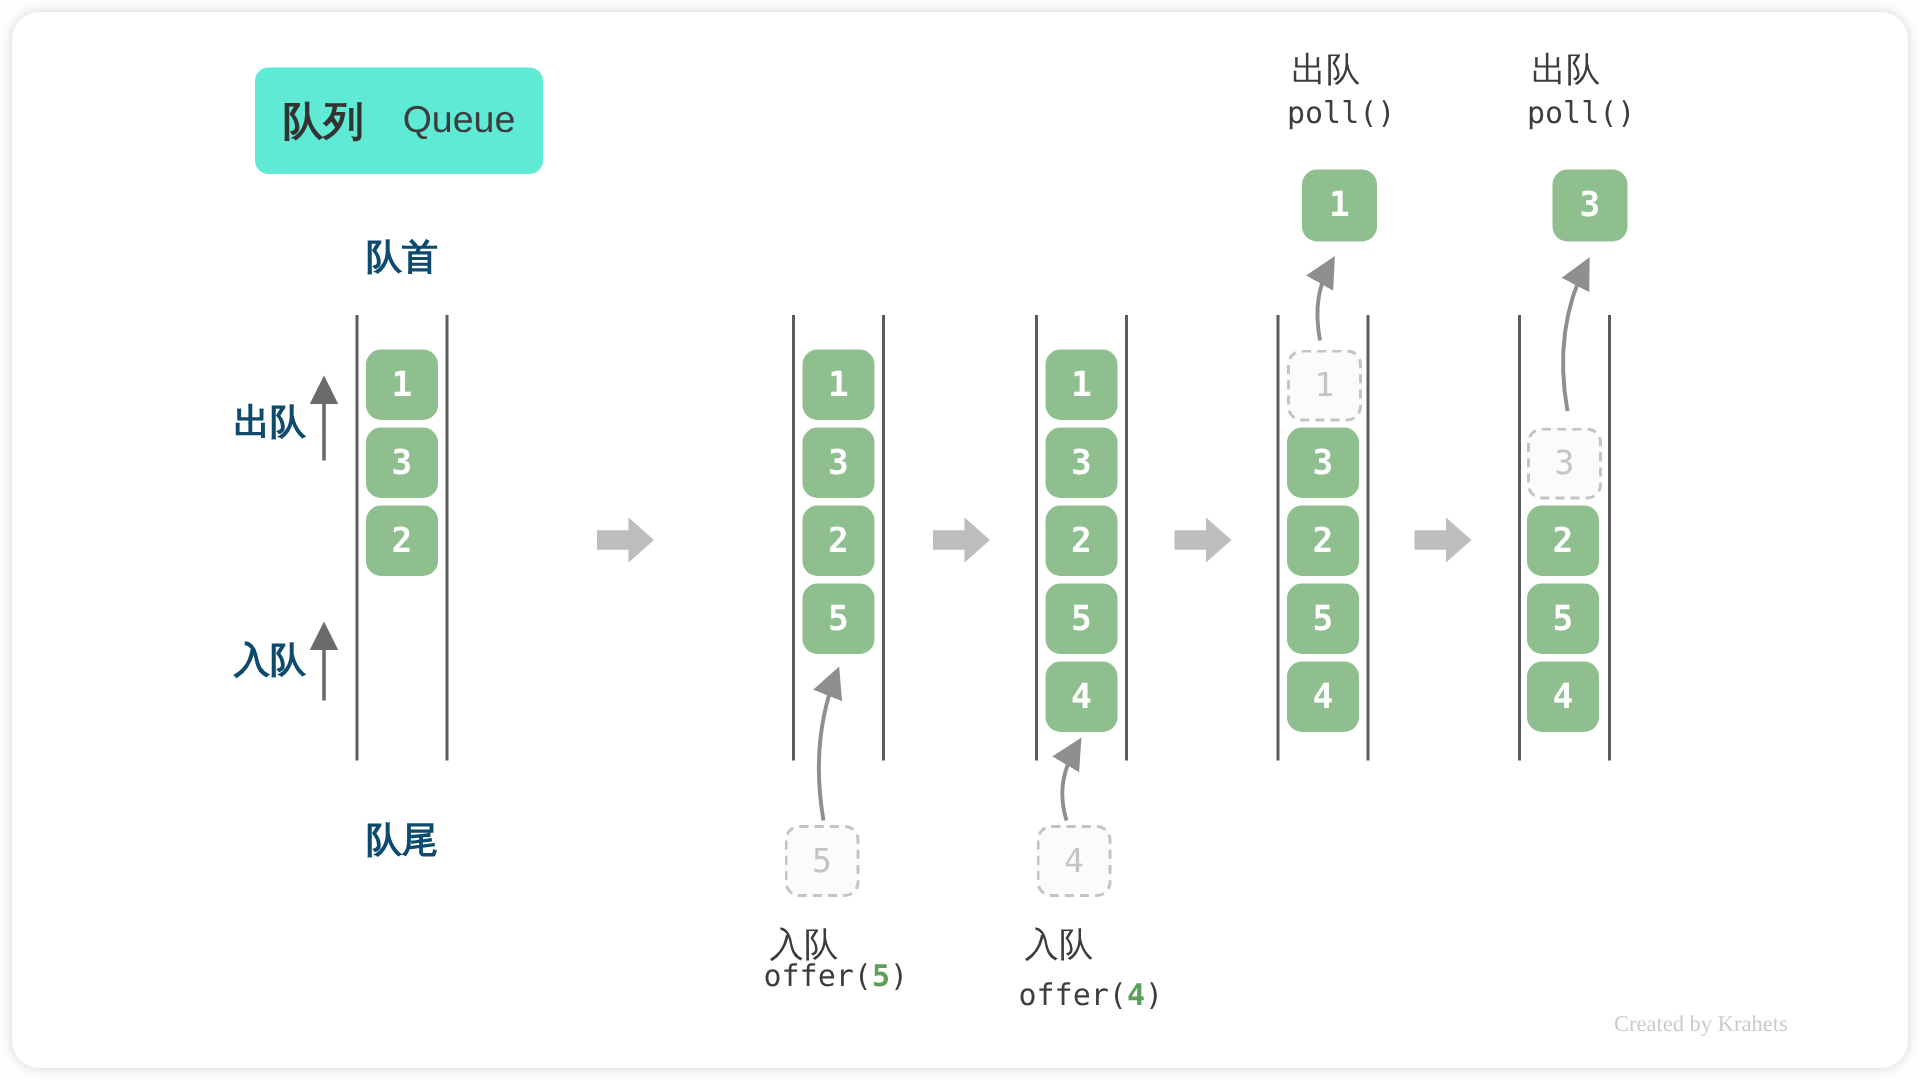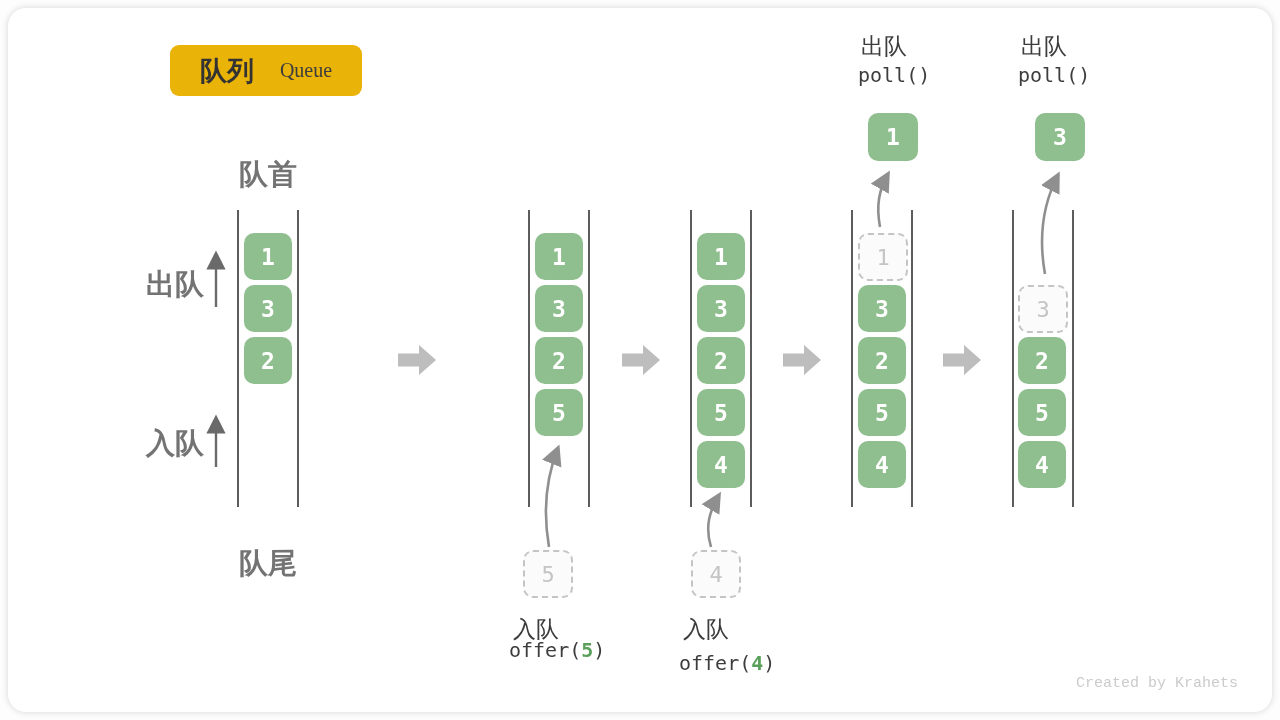--- a/index.html
+++ b/index.html
@@ -1,36 +1,36 @@
 <!DOCTYPE html>
 <html><head>
 <meta charset="utf-8">
 <style>
   html,body{margin:0;padding:0;background:#fdfdfd;}
   .stage{position:relative;width:1280px;height:720px;font-family:"Liberation Sans",sans-serif;overflow:hidden;}
   .card{position:absolute;left:8px;top:8px;width:1264px;height:704px;background:#ffffff;border-radius:18px;box-shadow:0 0 7px rgba(0,0,0,.16);}
   .abs{position:absolute;}
-  .badge{position:absolute;left:170px;top:45px;width:192px;height:51px;background:#eab308;border-radius:9px;display:flex;align-items:center;justify-content:center;gap:26px;}
+  .badge{position:absolute;left:170px;top:45px;width:192px;height:71px;background:#5eead4;border-radius:9px;display:flex;align-items:center;justify-content:center;gap:26px;}
   .badge .zh{font-size:27px;font-weight:700;color:#333;}
-  .badge .en{font-family:Liberation Serif, serif;font-size:20px;color:#3d3d3d;}
-  .cjk-bold{font-size:29px;font-weight:700;color:#737373;}
+  .badge .en{font-family:Liberation Sans, sans-serif;font-size:25px;color:#3d3d3d;}
+  .cjk-bold{font-size:24px;font-weight:700;color:#0c4a6e;}
   .cjk{font-size:23px;color:#3c3c3c;}
   .code{font-family:"DejaVu Sans Mono",monospace;font-size:20px;color:#3d3d3d;white-space:nowrap;}
   .code .arg{color:#5aa05a;font-weight:700;}
   .rail{position:absolute;top:210px;height:297px;width:1.6px;background:#5c5c5c;}
   .box{position:absolute;width:48px;height:47px;background:#8fbf8f;border-radius:10px;color:#ffffff;
        font-family:"DejaVu Sans Mono",monospace;font-weight:700;font-size:23px;
        display:flex;align-items:center;justify-content:center;}
   .outbox{width:50px;height:48px;}
   .ghost{position:absolute;width:46px;height:44px;background:#fbfbfb;border:2px dashed #c4c4c4;border-radius:10px;
          color:#c4c4c4;font-family:"DejaVu Sans Mono",monospace;font-size:22px;
          display:flex;align-items:center;justify-content:center;}
   .center{text-align:center;}
   .right{text-align:right;}
-  .watermark{position:absolute;left:1076px;top:675px;font-family:Liberation Mono, monospace;font-size:15px;color:#cbcbcb;}
+  .watermark{position:absolute;left:1076px;top:675px;font-family:Liberation Serif, serif;font-size:15px;color:#cbcbcb;}
   svg.overlay{position:absolute;left:0;top:0;width:1280px;height:720px;pointer-events:none;}
 </style>
 </head>
 <body>
 
 <div class="stage">
   <div class="card"></div>
 
   <div class="badge">
     <span class="zh">队列</span>

